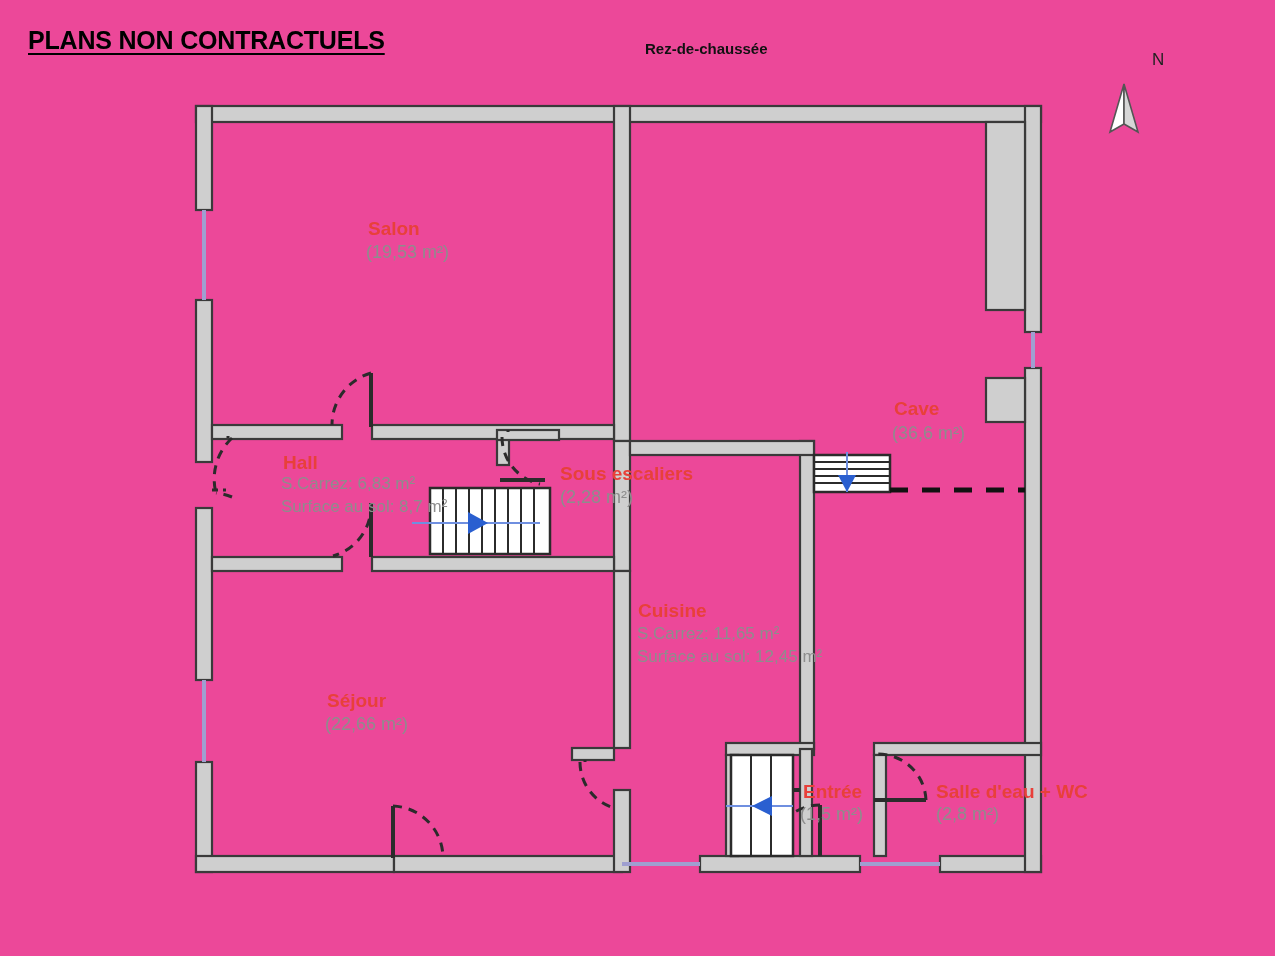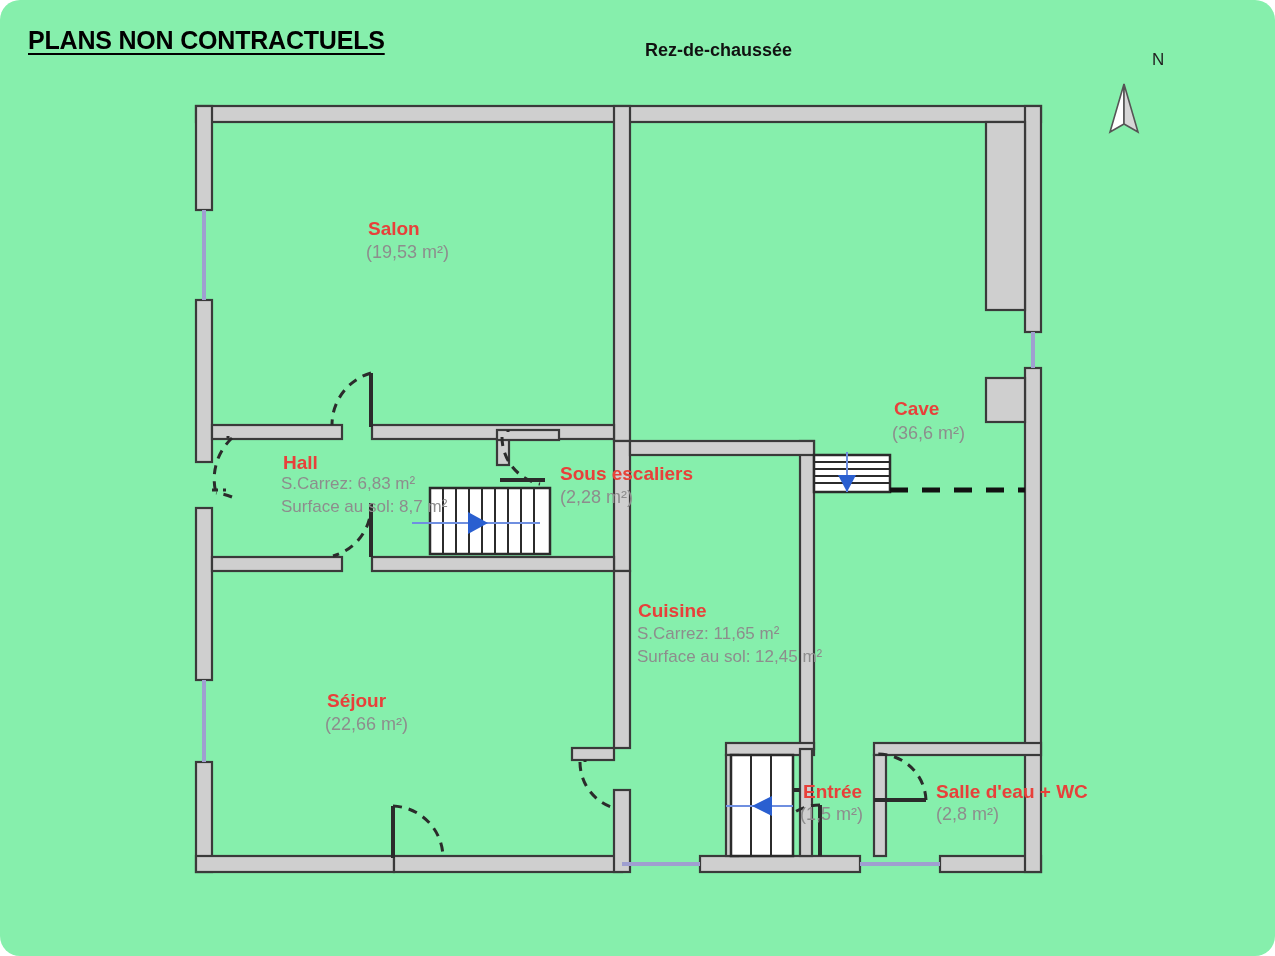--- a/index.html
+++ b/index.html
@@ -11,40 +11,39 @@
   body {
     width: 1275px;
     height: 956px;
     position: relative;
     font-family: "Liberation Sans", sans-serif;
     overflow: hidden;
   }
   #plan-page {
     position: absolute;
     inset: 0;
-    background: #86efac;
-    border-radius: 20px;
+    background: #ec4899;
   }
   .doc-title {
     position: absolute;
     left: 28px;
     top: 26px;
     font-size: 25px;
     font-weight: bold;
     letter-spacing: -0.2px;
     color: #000000;
     text-decoration: underline;
     text-underline-offset: 4px;
     white-space: nowrap;
   }
   .floor-title {
     position: absolute;
     left: 645px;
     top: 40px;
-    font-size: 18px;
+    font-size: 15px;
     font-weight: bold;
     color: #111111;
     white-space: nowrap;
   }
   .north-label {
     position: absolute;
     left: 1152px;
     top: 50px;
     font-size: 17px;
     color: #222222;

